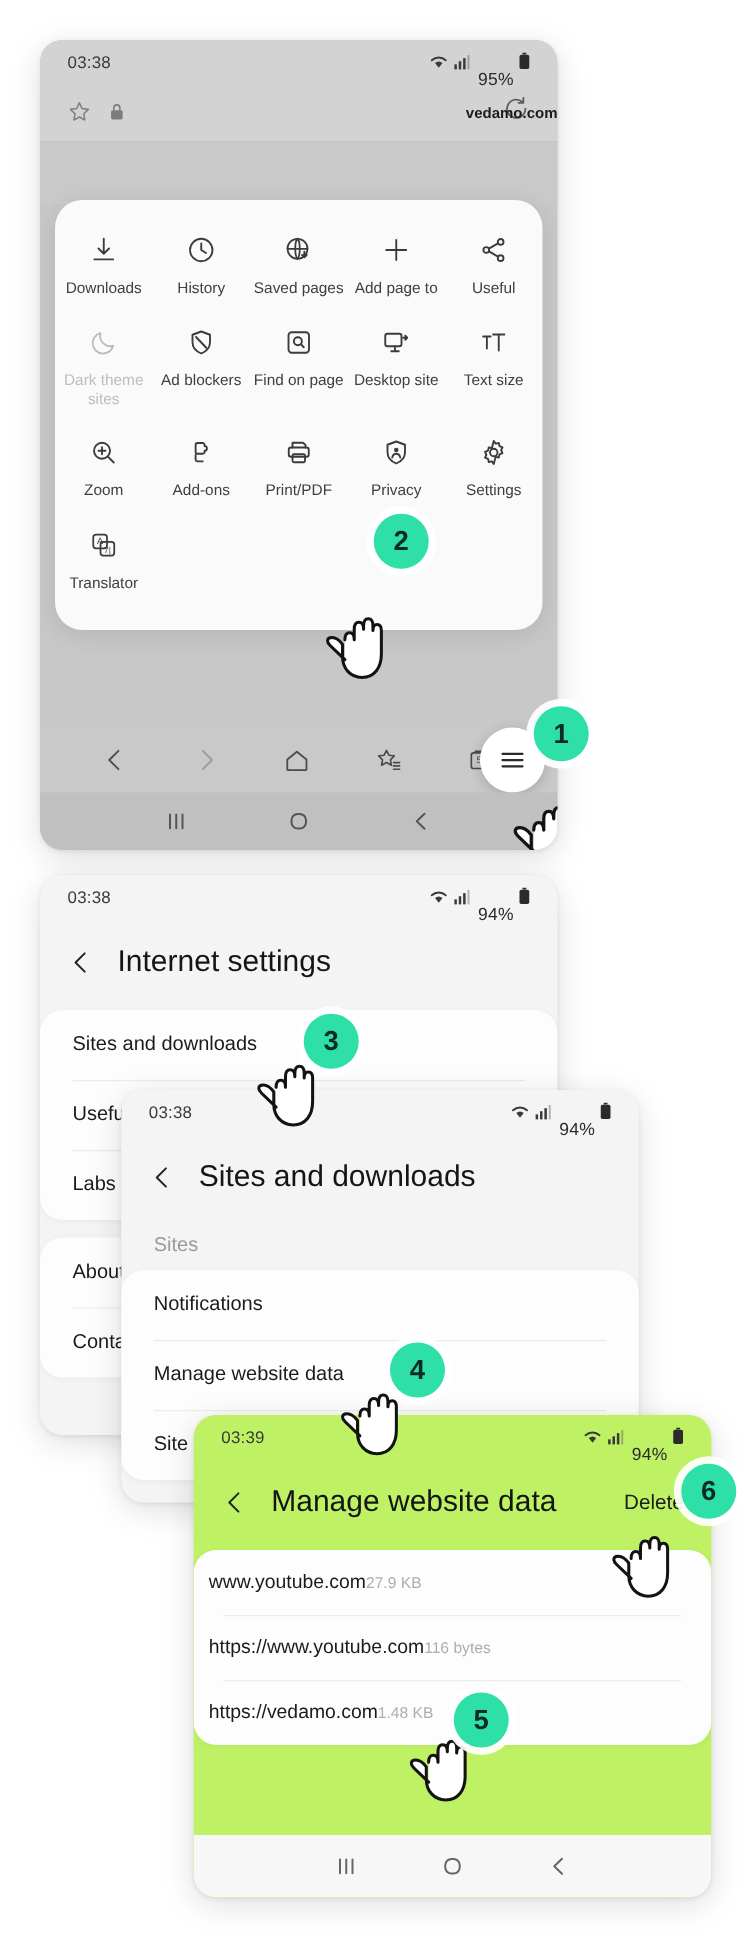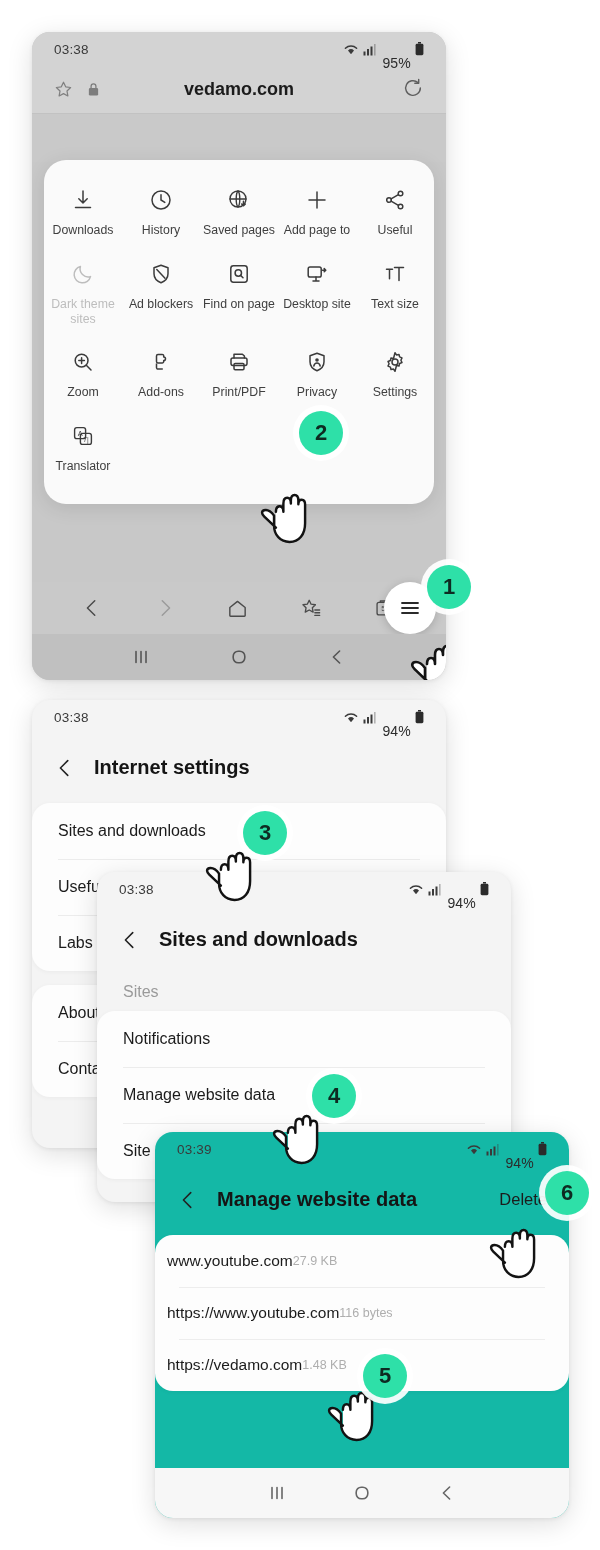--- a/index.html
+++ b/index.html
@@ -31,22 +31,22 @@
 
   
   #phone1 { left: 32px; top: 32px; width: 414px; height: 648px; background:#c8c8c8; }
   #p1-chrome { background:#d3d3d3; }
   #p1-urlbar {
     height: 48px; display:flex; align-items:center; padding: 0 22px;
     border-bottom: 1px solid #c2c2c2; position: relative;
   }
   #p1-urlbar .u-left { display:flex; align-items:center; gap: 14px; }
   #p1-urlbar .u-title {
-    position:absolute; left:0; right:0; text-align:center;
-    font-size: 18px; color:#1b1b1b; font-weight: 600; pointer-events:none;
+    position:absolute; left:0; right:0; text-align:right;
+    font-size: 12px; color:#1b1b1b; font-weight: 600; pointer-events:none;
   }
   #p1-urlbar .u-right { margin-left:auto; }
   #p1-dim { height: 48px; background: #c9c9c9; }
 
   .menu-sheet {
     position:absolute; left: 12px; right: 12px; top: 128px;
     background: #fafafa; border-radius: 22px; padding: 14px 0 20px;
     box-shadow: 0 4px 20px rgba(0,0,0,.10);
   }
   .menu-grid { display:grid; grid-template-columns: repeat(5,1fr); }
@@ -76,39 +76,39 @@
     width: 52px; height: 52px; border-radius: 50%; background:#ffffff;
     display:flex; align-items:center; justify-content:center;
     box-shadow: 0 2px 10px rgba(0,0,0,.18);
   }
 
   
   #phone2 { left: 32px; top: 700px; width: 414px; height: 448px; background:#f4f4f4; }
   .pg-title {
     display:flex; align-items:center; gap: 18px; padding: 22px 22px 24px;
   }
-  .pg-title .t-text { font-size: 20px; font-weight: 700; color:#151515; }
+  .pg-title .t-text { font-size: 24px; font-weight: 400; color:#151515; }
   .card {
     background:#fdfdfd; border-radius: 18px; margin: 0 0 14px;
     box-shadow: 0 1px 5px rgba(0,0,0,.045);
   }
   .row {
     height: 56px; display:flex; align-items:center; padding: 0 26px;
     font-size: 16px; color:#1b1b1b; position: relative;
   }
   .row + .row::before {
     content:""; position:absolute; left:26px; right:26px; top:0; height:1px; background:#ececec;
   }
 
   
   #phone3 { left: 97px; top: 872px; width: 414px; height: 330px; background:#f4f4f4; }
   .section-label { font-size: 16px; color:#9a9a9a; padding: 8px 26px 10px; }
 
   
-  #phone4 { left: 155px; top: 1132px; width: 414px; height: 386px; background:#14b8a6; }
+  #phone4 { left: 155px; top: 1132px; width: 414px; height: 386px; background:#bef264; }
   .pg-title.with-action { padding-right: 22px; }
   .pg-title .spacer { flex: 1; }
   .action-btn { font-size: 16.5px; color:#1c1c1c; }
   .data-row {
     height: 52px; display:flex; align-items:center; justify-content:flex-start;
     padding: 0 12px; position: relative;
   }
   .data-row + .data-row::before {
     content:""; position:absolute; left:24px; right:24px; top:0; height:1px; background:#ededed;
   }

